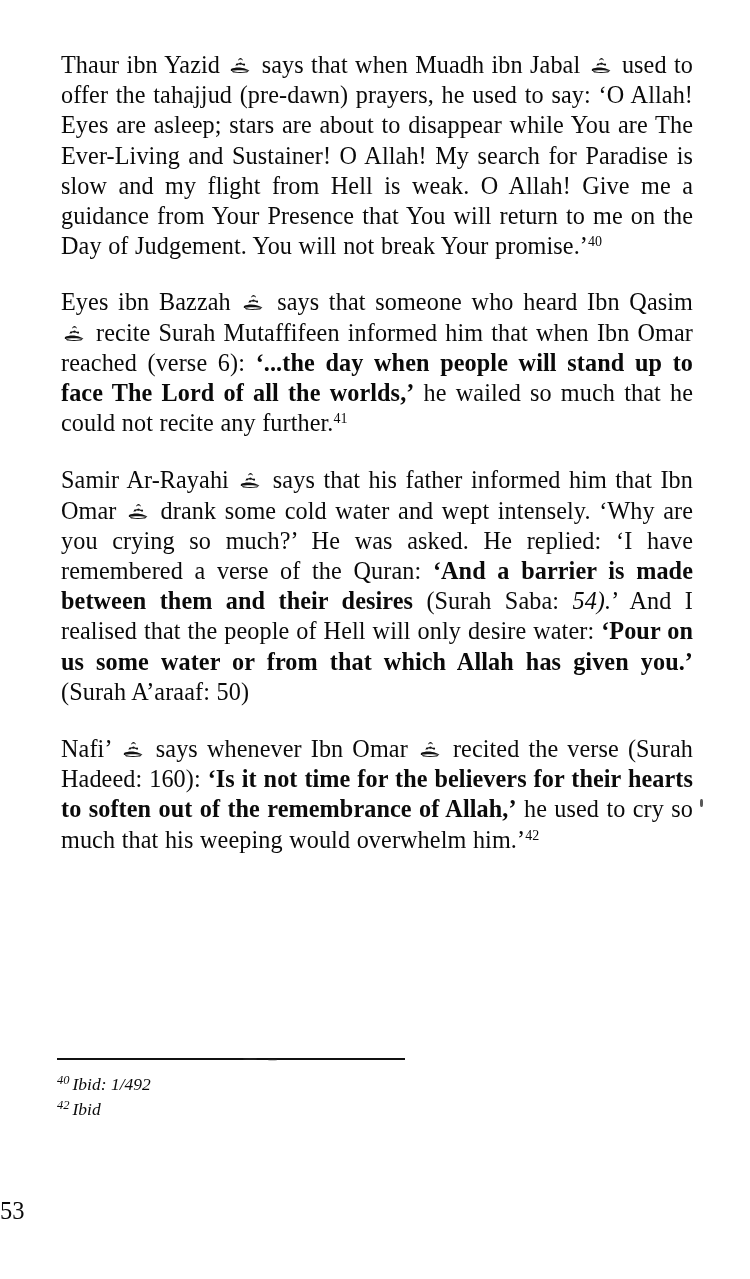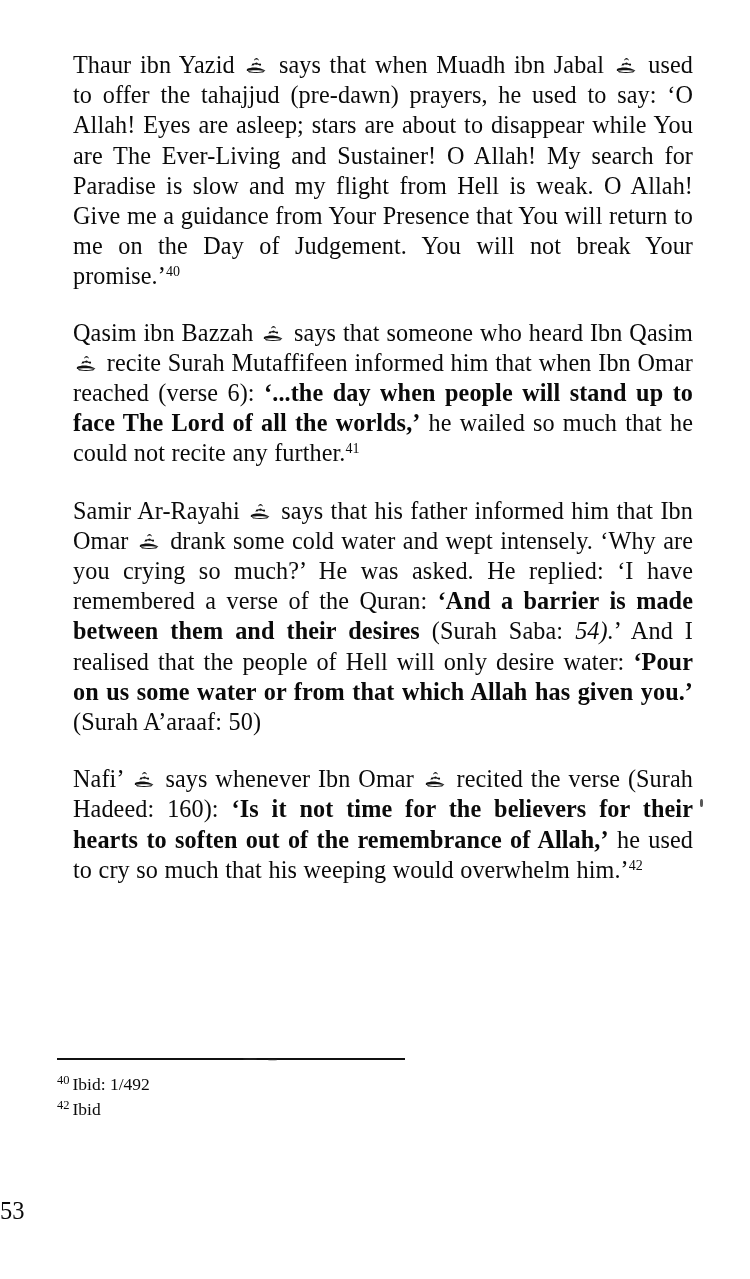--- a/index.html
+++ b/index.html
@@ -31,21 +31,21 @@
     top: 50px;
     width: 636px;
   }
 
   
   .para {
     font-size: 24.2px;
     line-height: 30.2px;
     text-align: justify;
     text-justify: inter-word;
-    margin: 0 0 26px 16px;
+    margin: 0 0 26px 4px;
     letter-spacing: 0.1px;
     word-spacing: 0.4px;
   }
   .para:last-child { margin-bottom: 0; }
 
   .para.gap-lg { margin-bottom: 27px; }
 
   b, .bold { font-weight: bold; }
   i, .ital { }
 
@@ -77,20 +77,21 @@
     height: 0;
     border-top: 2.4px solid #111;
   }
   .footnotes {
     position: absolute;
     left: 57px;
     top: 1072px;
     width: 400px;
     font-size: 17.5px;
     line-height: 25px;
+    font-style: italic;
   }
   .fn-line { white-space: nowrap; }
   .fn-line sup {
     font-size: 12.5px;
     vertical-align: 6px;
     line-height: 0;
     margin-right: 3px;
   }
 
   
@@ -137,21 +138,21 @@
               <circle cx="18" cy="17" r="2.2"></circle>
               <circle cx="25" cy="15" r="2.2"></circle>
               <circle cx="32" cy="17" r="2.2"></circle>
               <path d="M20 9c1-3 3-5 5-5s4 2 5 5c-2-1-3-2-5-2s-3 1-5 2z"></path>
               <path d="M8 30c5 1 10 2 16 2s12-1 17-2c-1 2-3 3-5 3-8 1-16 1-24 0-2 0-3-1-4-3z"></path>
             </g>
           </svg></span><span> used to offer the tahajjud (pre-dawn) prayers, he used to say: ‘O Allah! Eyes are asleep; stars are about to disappear while You are The Ever-Living and Sustainer! O Allah! My search for Paradise is slow and my flight from Hell is weak. O Allah! Give me a guidance from Your Presence that You will return to me on the Day of Judgement. You will not break Your promise.’</span><sup class="fn">40</sup>
     </p>
 
     <p class="para gap-lg">
-      <span>Qasim ibn Bazzah </span><span class="hon"><svg viewBox="0 0 50 40" xmlns="http://www.w3.org/2000/svg">
+      <span>Eyes ibn Bazzah </span><span class="hon"><svg viewBox="0 0 50 40" xmlns="http://www.w3.org/2000/svg">
             <g fill="#111">
               <path d="M6 26c4-2 9-3 14-3 6 0 11 1 16 3 3 1 5 2 7 4-3 0-6-1-9-1-7-1-14-1-21 0-3 0-5 1-7 1-1-2 0-3 0-4z"></path>
               <path d="M14 20c2-4 6-6 10-6s8 2 10 6c-3-2-6-3-10-3s-7 1-10 3z"></path>
               <circle cx="18" cy="17" r="2.2"></circle>
               <circle cx="25" cy="15" r="2.2"></circle>
               <circle cx="32" cy="17" r="2.2"></circle>
               <path d="M20 9c1-3 3-5 5-5s4 2 5 5c-2-1-3-2-5-2s-3 1-5 2z"></path>
               <path d="M8 30c5 1 10 2 16 2s12-1 17-2c-1 2-3 3-5 3-8 1-16 1-24 0-2 0-3-1-4-3z"></path>
             </g>
           </svg></span><span> says that someone who heard Ibn Qasim </span><span class="hon"><svg viewBox="0 0 50 40" xmlns="http://www.w3.org/2000/svg">

